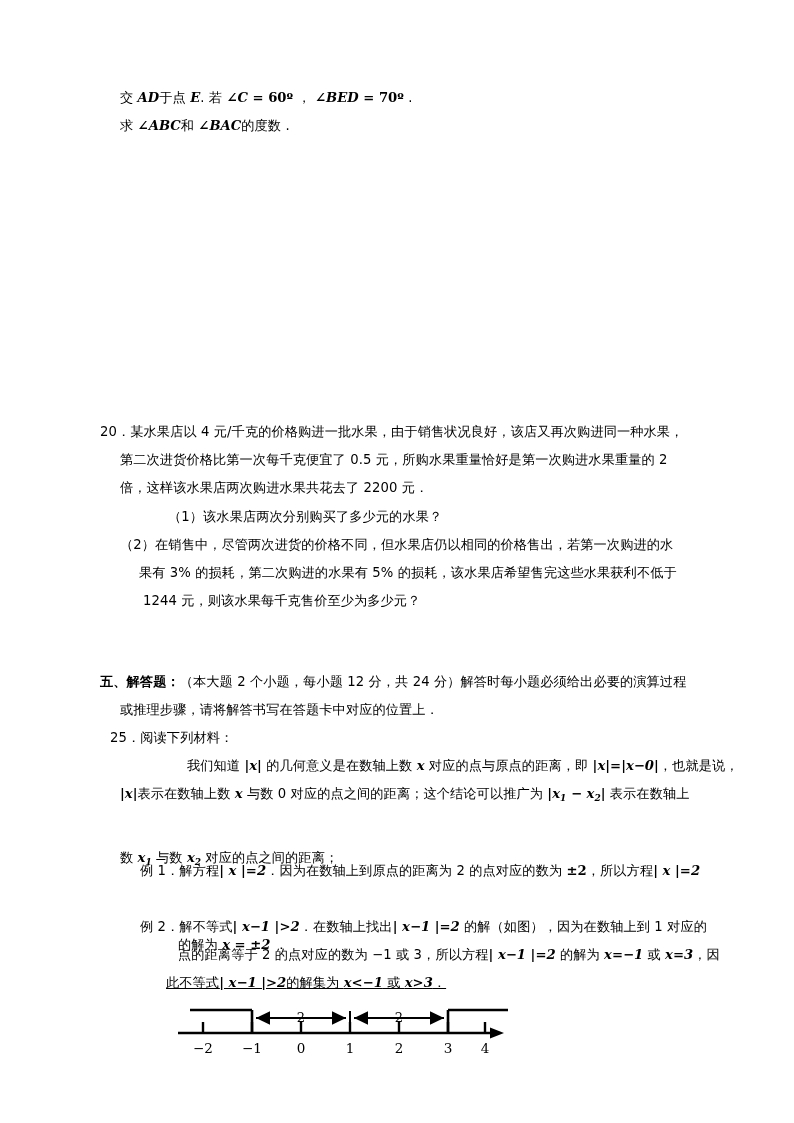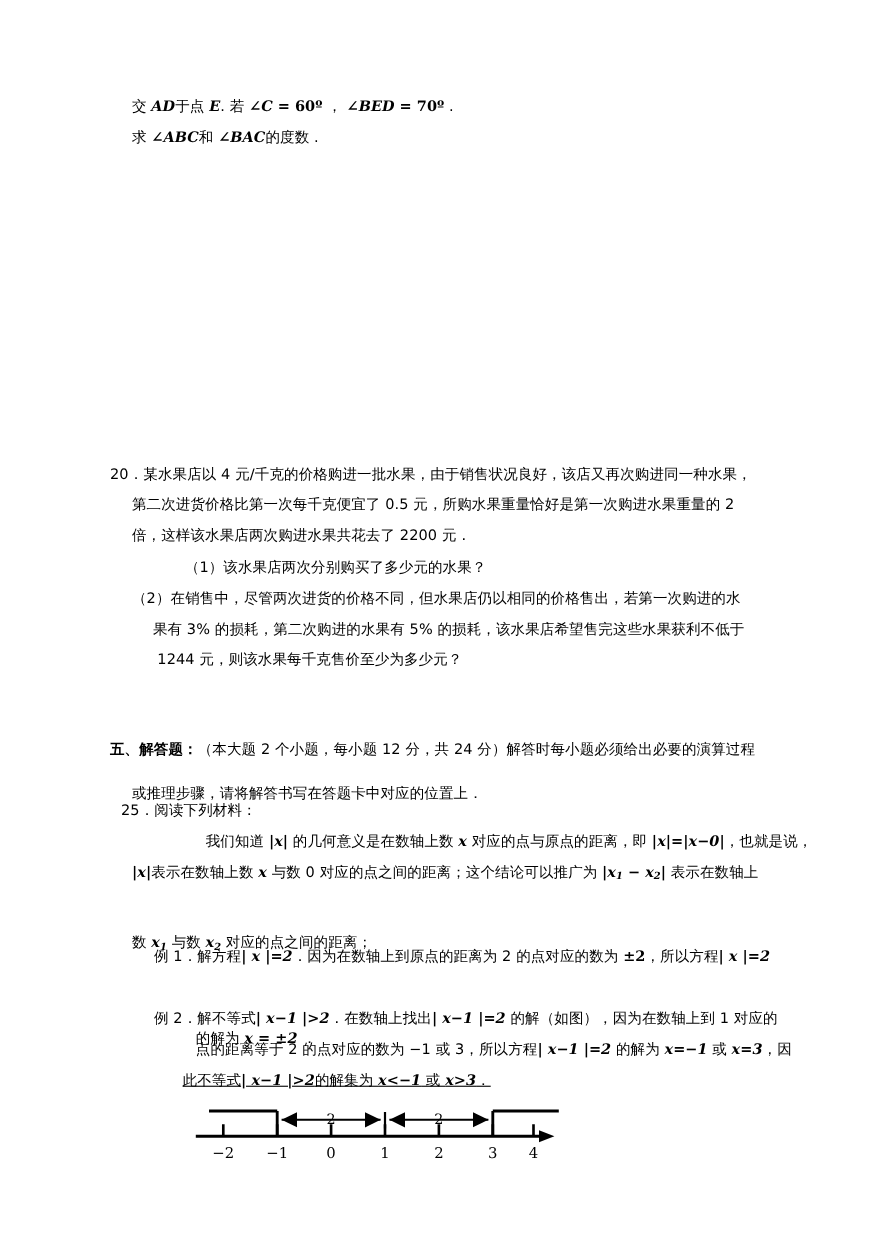--- a/index.html
+++ b/index.html
@@ -59,21 +59,21 @@
   #p24-l1 { left: 100px; top: 418px; }
   #p24-l2 { left: 120px; top: 446px; }
   #p24-l3 { left: 120px; top: 474px; }
   #p24-q1 { left: 120px; top: 503px; margin-left: 48px; }
   #p24-q2-l1 { left: 120px; top: 531px; }
   #p24-q2-l2 { left: 127px; top: 559px; margin-left: 12px; }
   #p24-q2-l3 { left: 143px; top: 587px; }
 
   
   #sec5-l1 { left: 100px; top: 668px; }
-  #sec5-l2 { left: 120px; top: 696px; margin-top: 12px; }
+  #sec5-l2 { left: 120px; top: 696px; }
 
   
   #p25-l1 { left: 110px; top: 724px; }
   #p25-m1 { left: 143px; top: 752px; margin-left: 44px; }
   #p25-m2 { left: 120px; top: 780px; }
   #p25-m3 { left: 120px; top: 808px; margin-top: 36px; }
   #p25-e1-l1 { left: 140px; top: 857px; }
   #p25-e1-l2 { left: 178px; top: 931px; }
   #p25-e2-l1 { left: 140px; top: 913px; }
   #p25-e2-l2 { left: 178px; top: 941px; }

